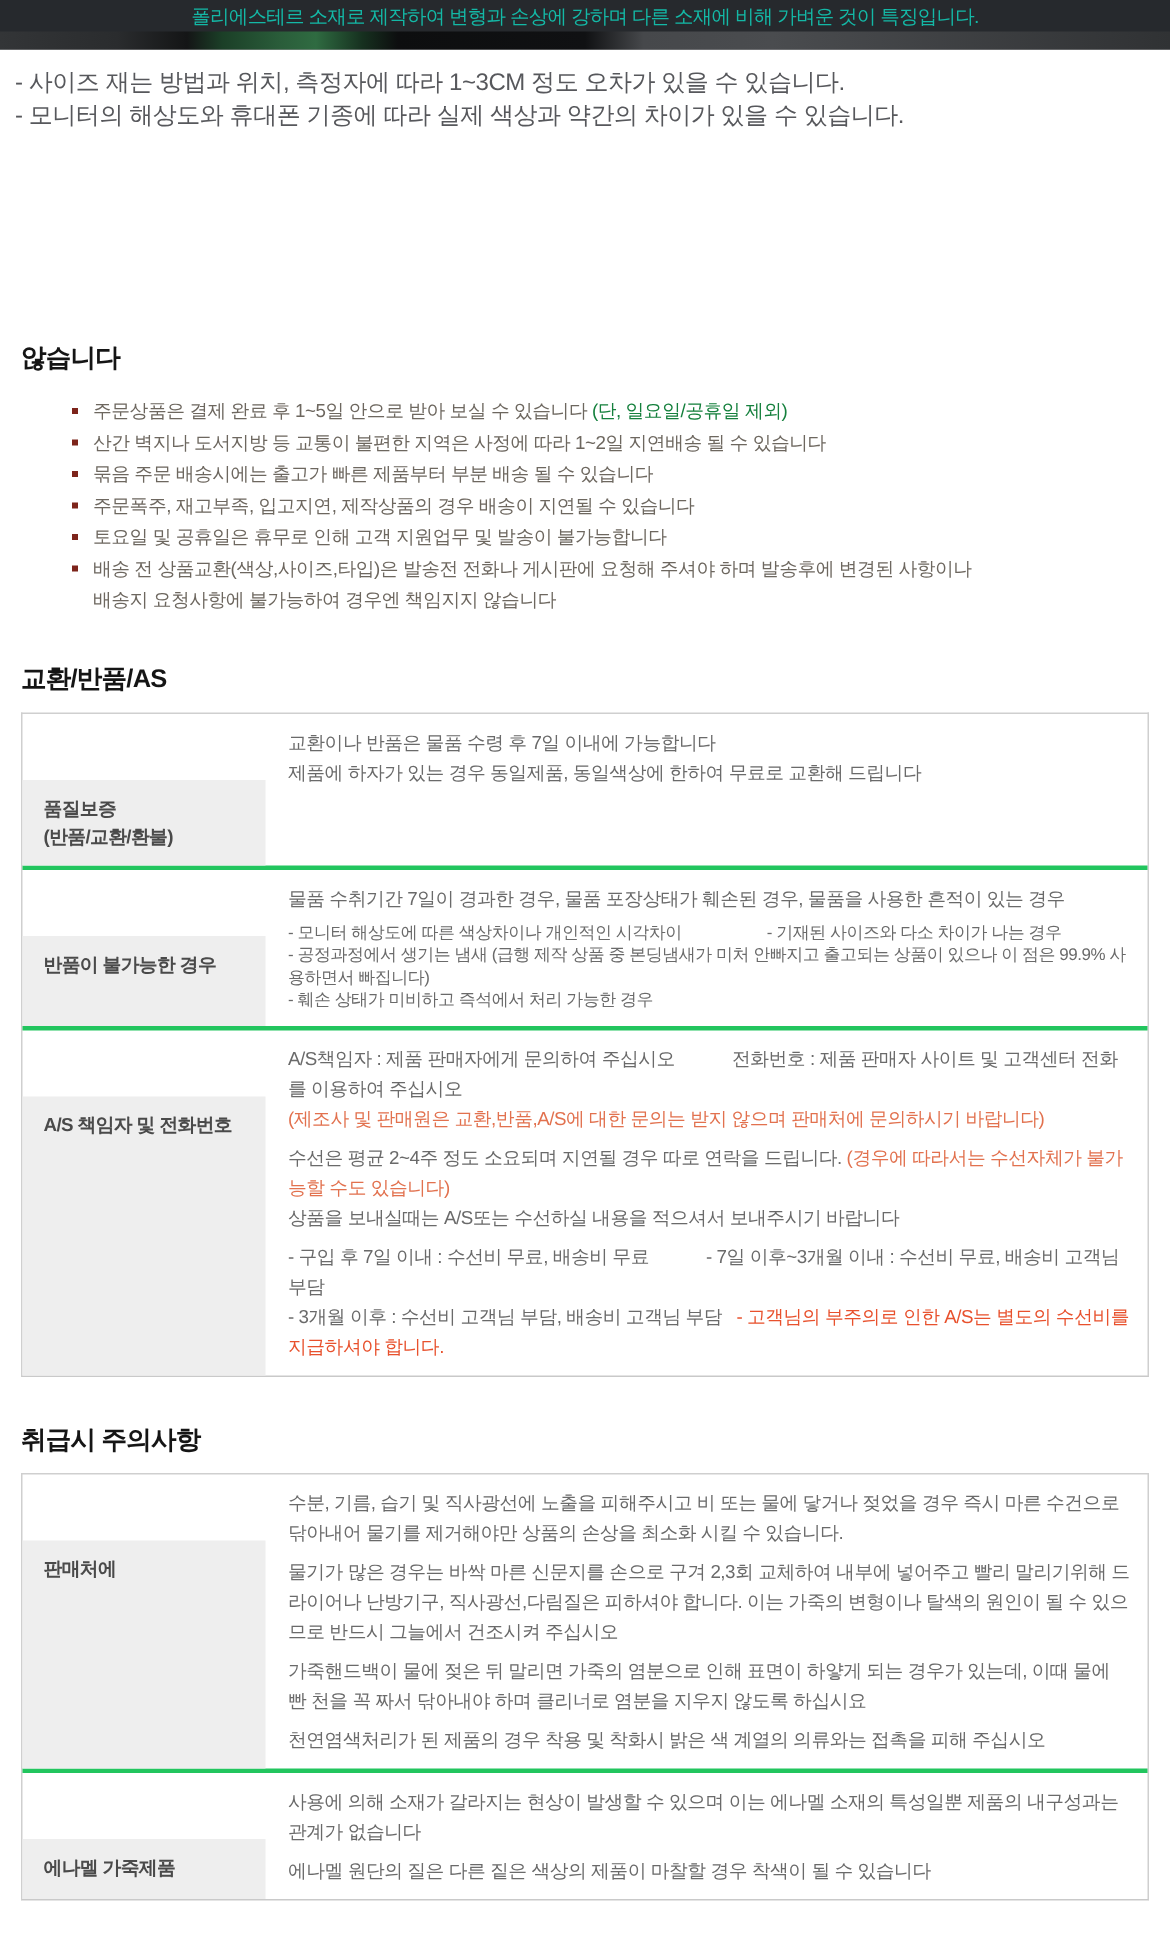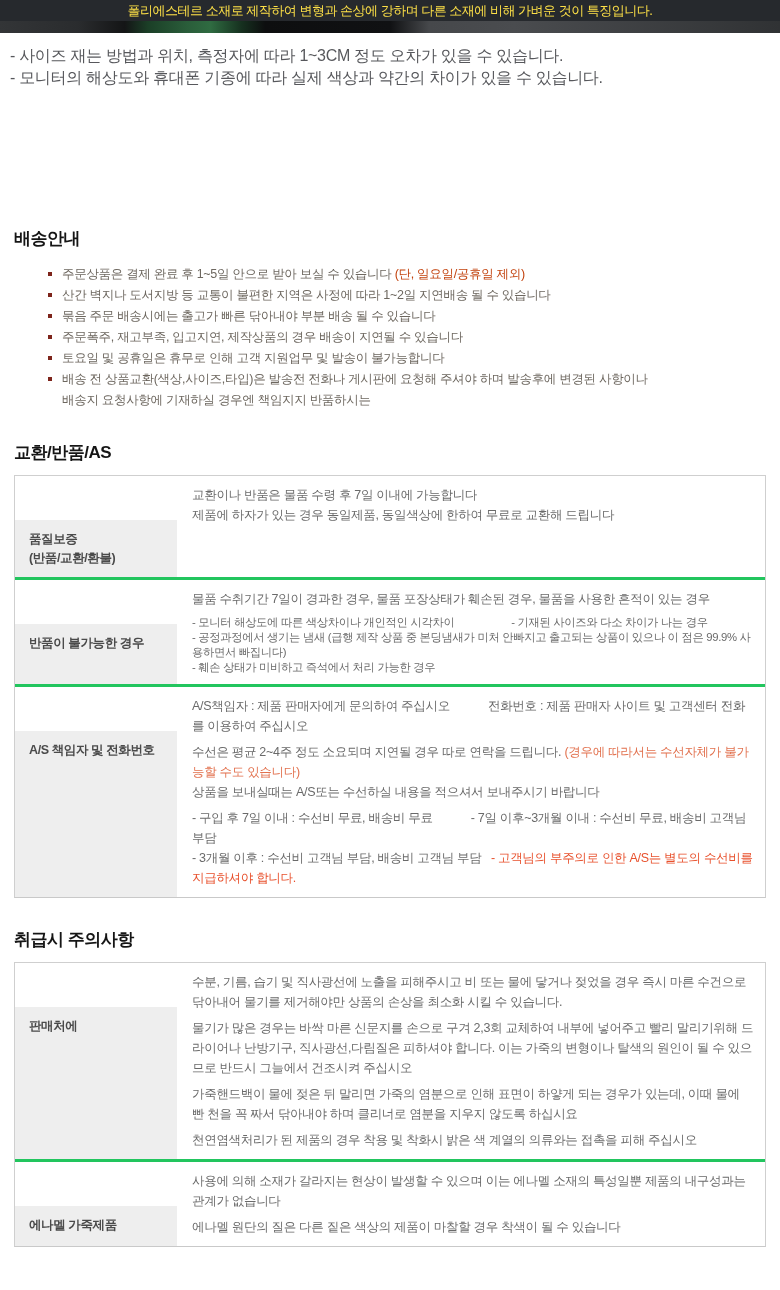--- a/index.html
+++ b/index.html
@@ -1,21 +1,21 @@
 <!DOCTYPE html>
 <html><head>
 <meta charset="utf-8">
 <style>
   html,body{margin:0;padding:0;}
   body{font-family:"Liberation Sans","DejaVu Sans",sans-serif;background:#fff;}
   .page{position:relative;width:780px;height:1290px;overflow:hidden;background:#fff;}
 
   
   .banner{position:relative;height:33px;background:#26292d;}
-  .banner-text{height:21px;line-height:21px;text-align:center;color:#fde047;font-size:13px;letter-spacing:-0.5px;}
+  .banner-text{height:21px;line-height:21px;text-align:center;color:#14b8a6;font-size:13px;letter-spacing:-0.5px;}
   .photo-strip{position:absolute;left:0;right:0;bottom:0;height:12px;
     background:linear-gradient(90deg,#333537 0%,#2a2c2e 10%,#141516 16%,#1b3f27 19%,#2a5d3a 24%,#2f6b41 27%,#16301f 31%,#0d0e0f 34%,#101113 50%,#46484b 55%,#4a4c4f 66%,#303234 100%);}
 
   
   .notes{padding:12px 12px 0 10px;}
   .note-line{font-size:16px;color:#57585c;line-height:22px;letter-spacing:-0.3px;}
 
   .gap-large{height:138px;}
 
   .section{padding:0 14px;}
@@ -50,29 +50,29 @@
   </div>
 
   <div class="notes">
     <div class="note-line">- 사이즈 재는 방법과 위치, 측정자에 따라 1~3CM 정도 오차가 있을 수 있습니다.</div>
     <div class="note-line">- 모니터의 해상도와 휴대폰 기종에 따라 실제 색상과 약간의 차이가 있을 수 있습니다.</div>
   </div>
 
   <div class="gap-large"></div>
 
   <div class="section">
-    <div class="section-title">배송안내</div>
+    <div class="section-title">않습니다</div>
     <div class="ship-list">
-        <div class="ship-item"><span class="bullet" style="background: rgb(125, 36, 27);"></span><span><span>주문상품은 결제 완료 후 1~5일 안으로 받아 보실 수 있습니다 </span><span style="color: #c2410c;">(단, 일요일/공휴일 제외)</span></span></div>
+        <div class="ship-item"><span class="bullet" style="background: rgb(125, 36, 27);"></span><span><span>주문상품은 결제 완료 후 1~5일 안으로 받아 보실 수 있습니다 </span><span style="color: #15803d;">(단, 일요일/공휴일 제외)</span></span></div>
         <div class="ship-item"><span class="bullet" style="background: rgb(125, 36, 27);"></span><span><span>산간 벽지나 도서지방 등 교통이 불편한 지역은 사정에 따라 1~2일 지연배송 될 수 있습니다</span></span></div>
-        <div class="ship-item"><span class="bullet" style="background: rgb(125, 36, 27);"></span><span><span>묶음 주문 배송시에는 출고가 빠른 닦아내야 부분 배송 될 수 있습니다</span></span></div>
+        <div class="ship-item"><span class="bullet" style="background: rgb(125, 36, 27);"></span><span><span>묶음 주문 배송시에는 출고가 빠른 제품부터 부분 배송 될 수 있습니다</span></span></div>
         <div class="ship-item"><span class="bullet" style="background: rgb(125, 36, 27);"></span><span><span>주문폭주, 재고부족, 입고지연, 제작상품의 경우 배송이 지연될 수 있습니다</span></span></div>
         <div class="ship-item"><span class="bullet" style="background: rgb(125, 36, 27);"></span><span><span>토요일 및 공휴일은 휴무로 인해 고객 지원업무 및 발송이 불가능합니다</span></span></div>
         <div class="ship-item"><span class="bullet" style="background: rgb(125, 36, 27);"></span><span><span>배송 전 상품교환(색상,사이즈,타입)은 발송전 전화나 게시판에 요청해 주셔야 하며 발송후에 변경된 사항이나</span></span></div>
-        <div class="ship-cont">배송지 요청사항에 기재하실 경우엔 책임지지 반품하시는</div>
+        <div class="ship-cont">배송지 요청사항에 불가능하여 경우엔 책임지지 않습니다</div>
       </div>
   </div>
 
   <div class="gap-mid"></div>
 
   <div class="section">
     <div class="section-title">교환/반품/AS</div>
     <div class="info-table">
         <div class="t-row">
           <div class="t-label">
@@ -101,20 +101,21 @@
             </div>
           </div>
         </div>
         <div class="t-row">
           <div class="t-label">
             <div>A/S 책임자 및 전화번호</div>
           </div>
           <div class="t-content">
             <div class="t-group">
               <div class="t-line"><span>A/S책임자 : 제품 판매자에게 문의하여 주십시오            전화번호 : 제품 판매자 사이트 및 고객센터 전화를 이용하여 주십시오</span></div>
+              <div class="t-line"><span style="color: rgb(226, 113, 78);">(제조사 및 판매원은 교환,반품,A/S에 대한 문의는 받지 않으며 판매처에 문의하시기 바랍니다)</span></div>
             </div>
             <div class="t-group">
               <div class="t-line"><span>수선은 평균 2~4주 정도 소요되며 지연될 경우 따로 연락을 드립니다. </span><span style="color: rgb(226, 113, 78);">(경우에 따라서는 수선자체가 불가능할 수도 있습니다)</span></div>
               <div class="t-line"><span>상품을 보내실때는 A/S또는 수선하실 내용을 적으셔서 보내주시기 바랍니다</span></div>
             </div>
             <div class="t-group">
               <div class="t-line"><span>- 구입 후 7일 이내 : 수선비 무료, 배송비 무료            - 7일 이후~3개월 이내 : 수선비 무료, 배송비 고객님 부담</span></div>
               <div class="t-line"><span>- 3개월 이후 : 수선비 고객님 부담, 배송비 고객님 부담   </span><span style="color: rgb(232, 81, 45);">- 고객님의 부주의로 인한 A/S는 별도의 수선비를 지급하셔야 합니다.</span></div>
             </div>
           </div>

